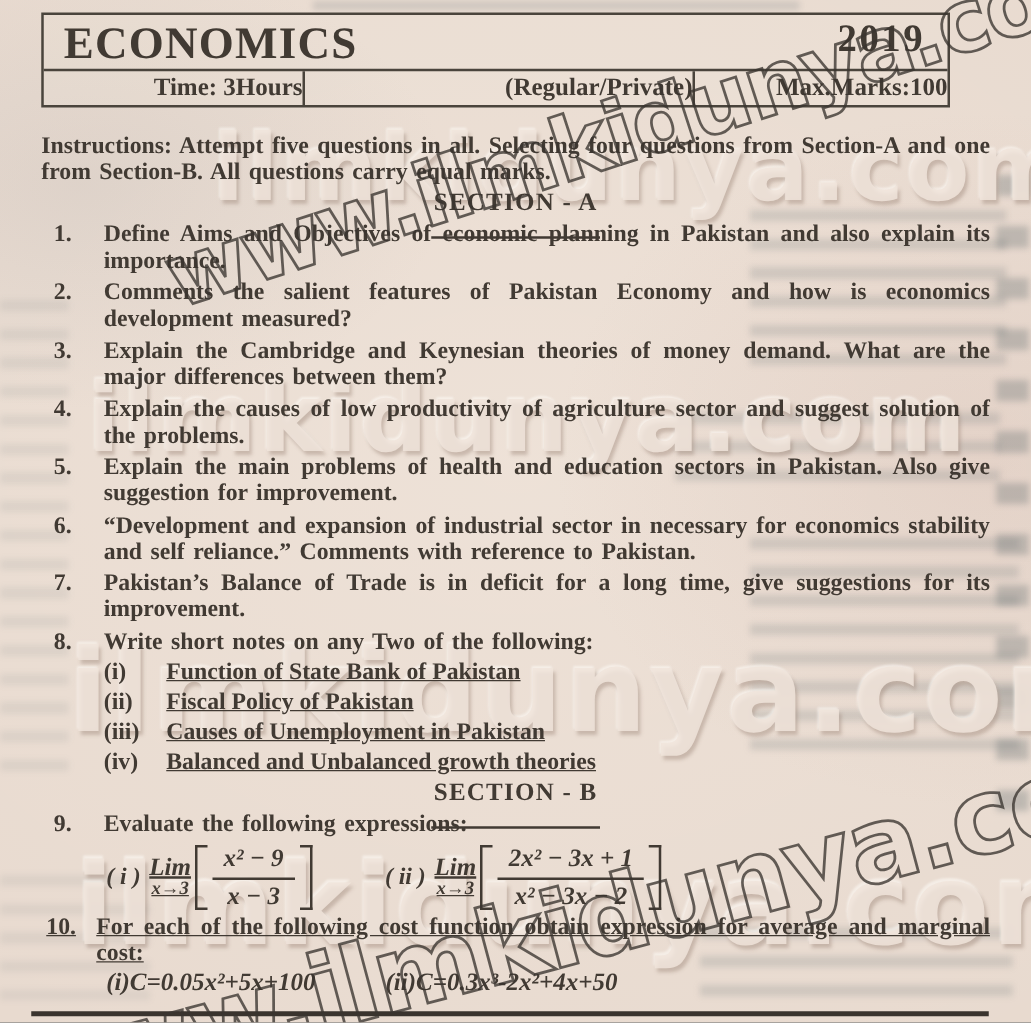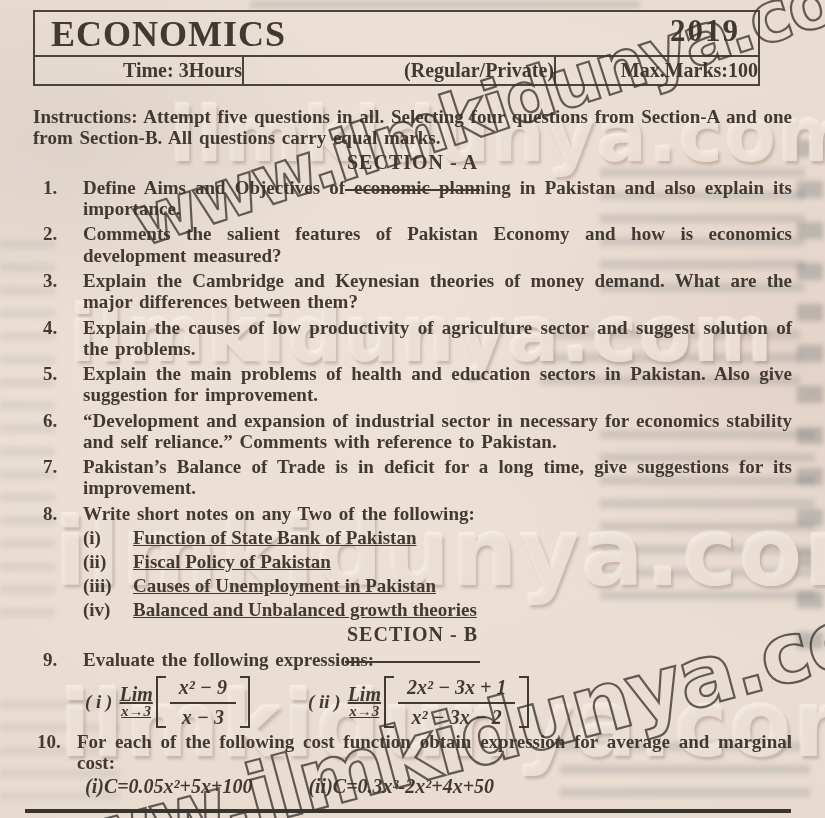--- a/index.html
+++ b/index.html
@@ -182,21 +182,21 @@
         </span>
         <span class="brk l"></span>
         <span class="frac">
           <span class="num">2x² − 3x + 1</span>
           <span class="den">x² − 3x − 2</span>
         </span>
         <span class="brk r"></span>
       </div>
     </div>
 
-    <div class="q" style="margin-bottom:0;">
+    <div class="q" style="margin-bottom:0;text-decoration:underline;">
       <span class="q-no w10">10.</span>
       <span class="q-text">For each of the following cost function obtain expression for average and marginal cost:</span>
     </div>
     <div class="formulas">
       <span>(i)C=0.05x²+5x+100</span>
       <span>(ii)C=0.3x³-2x²+4x+50</span>
     </div>
 
   </div>
 

